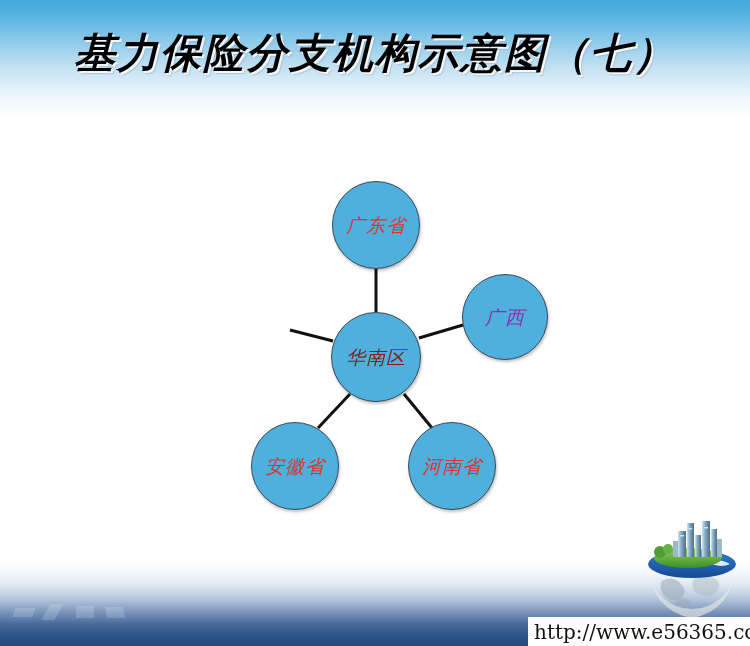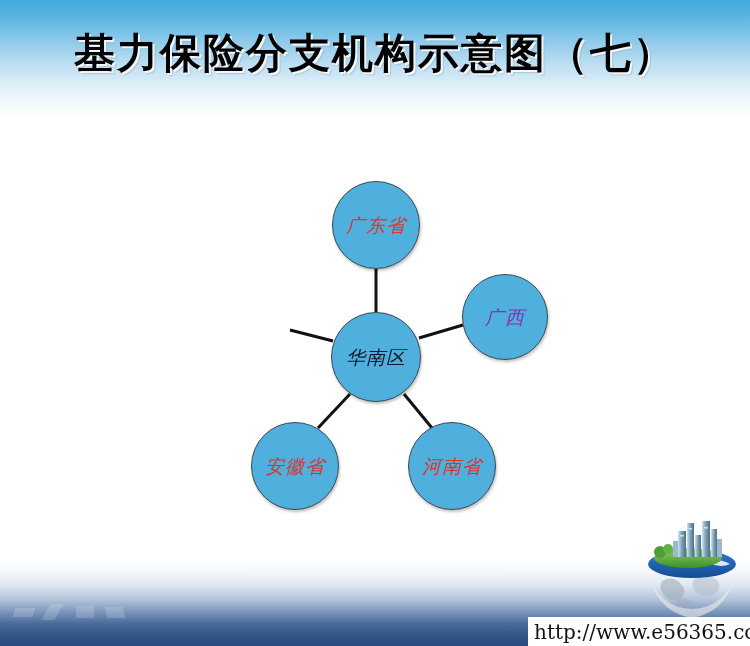--- a/index.html
+++ b/index.html
@@ -36,20 +36,21 @@
 
   
   .title {
     position: absolute;
     left: 0; top: 26px;
     width: 750px;
     text-align: center;
     font-family: "DejaVu Serif", "Liberation Serif", serif;
     font-size: 41px;
     font-weight: bold;
+    font-style: italic;
     letter-spacing: 2px;
     color: #000000;
     text-shadow: 2px 2px 0 rgba(255,255,255,0.85), 3px 3px 1px rgba(150,175,195,0.55);
     white-space: nowrap;
   }
 
   
   .diagram {
     position: absolute;
     left: 0; top: 0;
@@ -168,21 +169,21 @@
 
   <div class="node" style="left:408px; top:422px; width:88px; height:88px;">
     <span style="color:#e03127;">河南省</span>
   </div>
 
   <div class="node" style="left:251px; top:422px; width:88px; height:88px;">
     <span style="color:#e03127;">安徽省</span>
   </div>
 
   <div class="node" style="left:331px; top:312px; width:90px; height:90px;">
-    <span style="color:#0f172a;">华南区</span>
+    <span style="color:#7f1d1d;">华南区</span>
   </div>
 
   <div class="ocean"></div>
   <div class="ocean-marks">
     <div class="mark m1"></div>
     <div class="mark m2"></div>
     <div class="mark m3"></div>
     <div class="mark m4"></div>
   </div>
 

